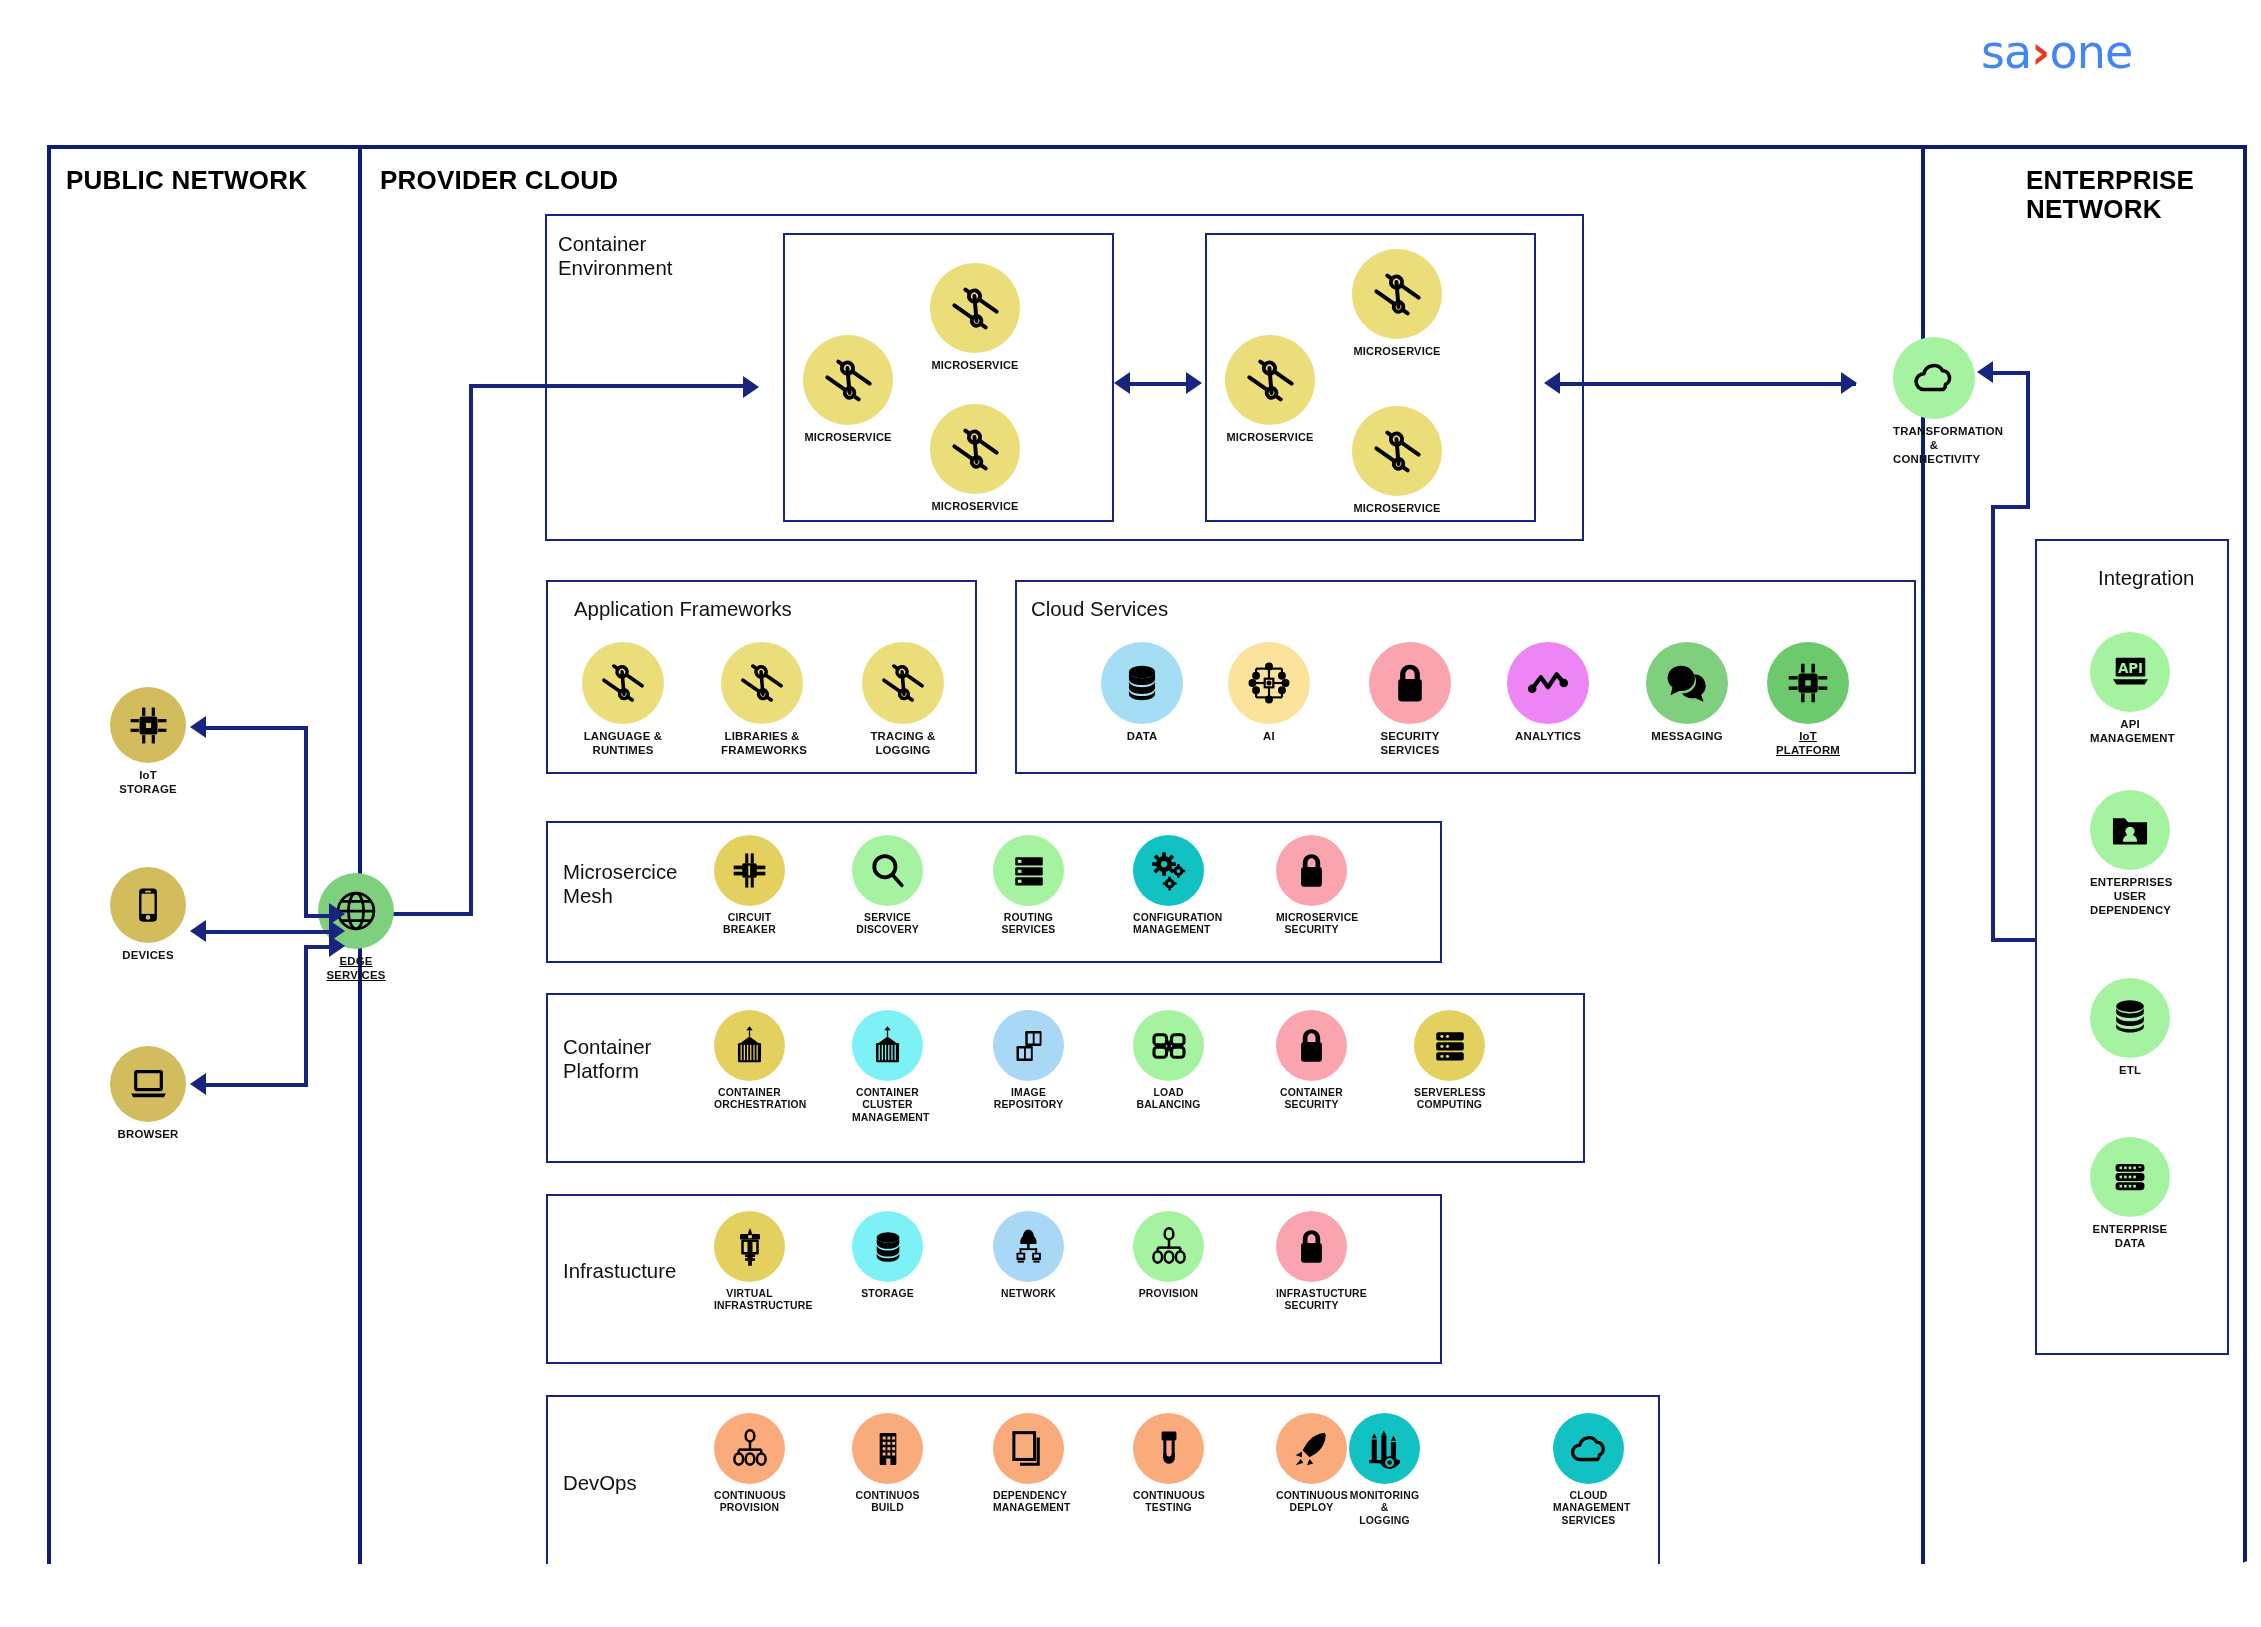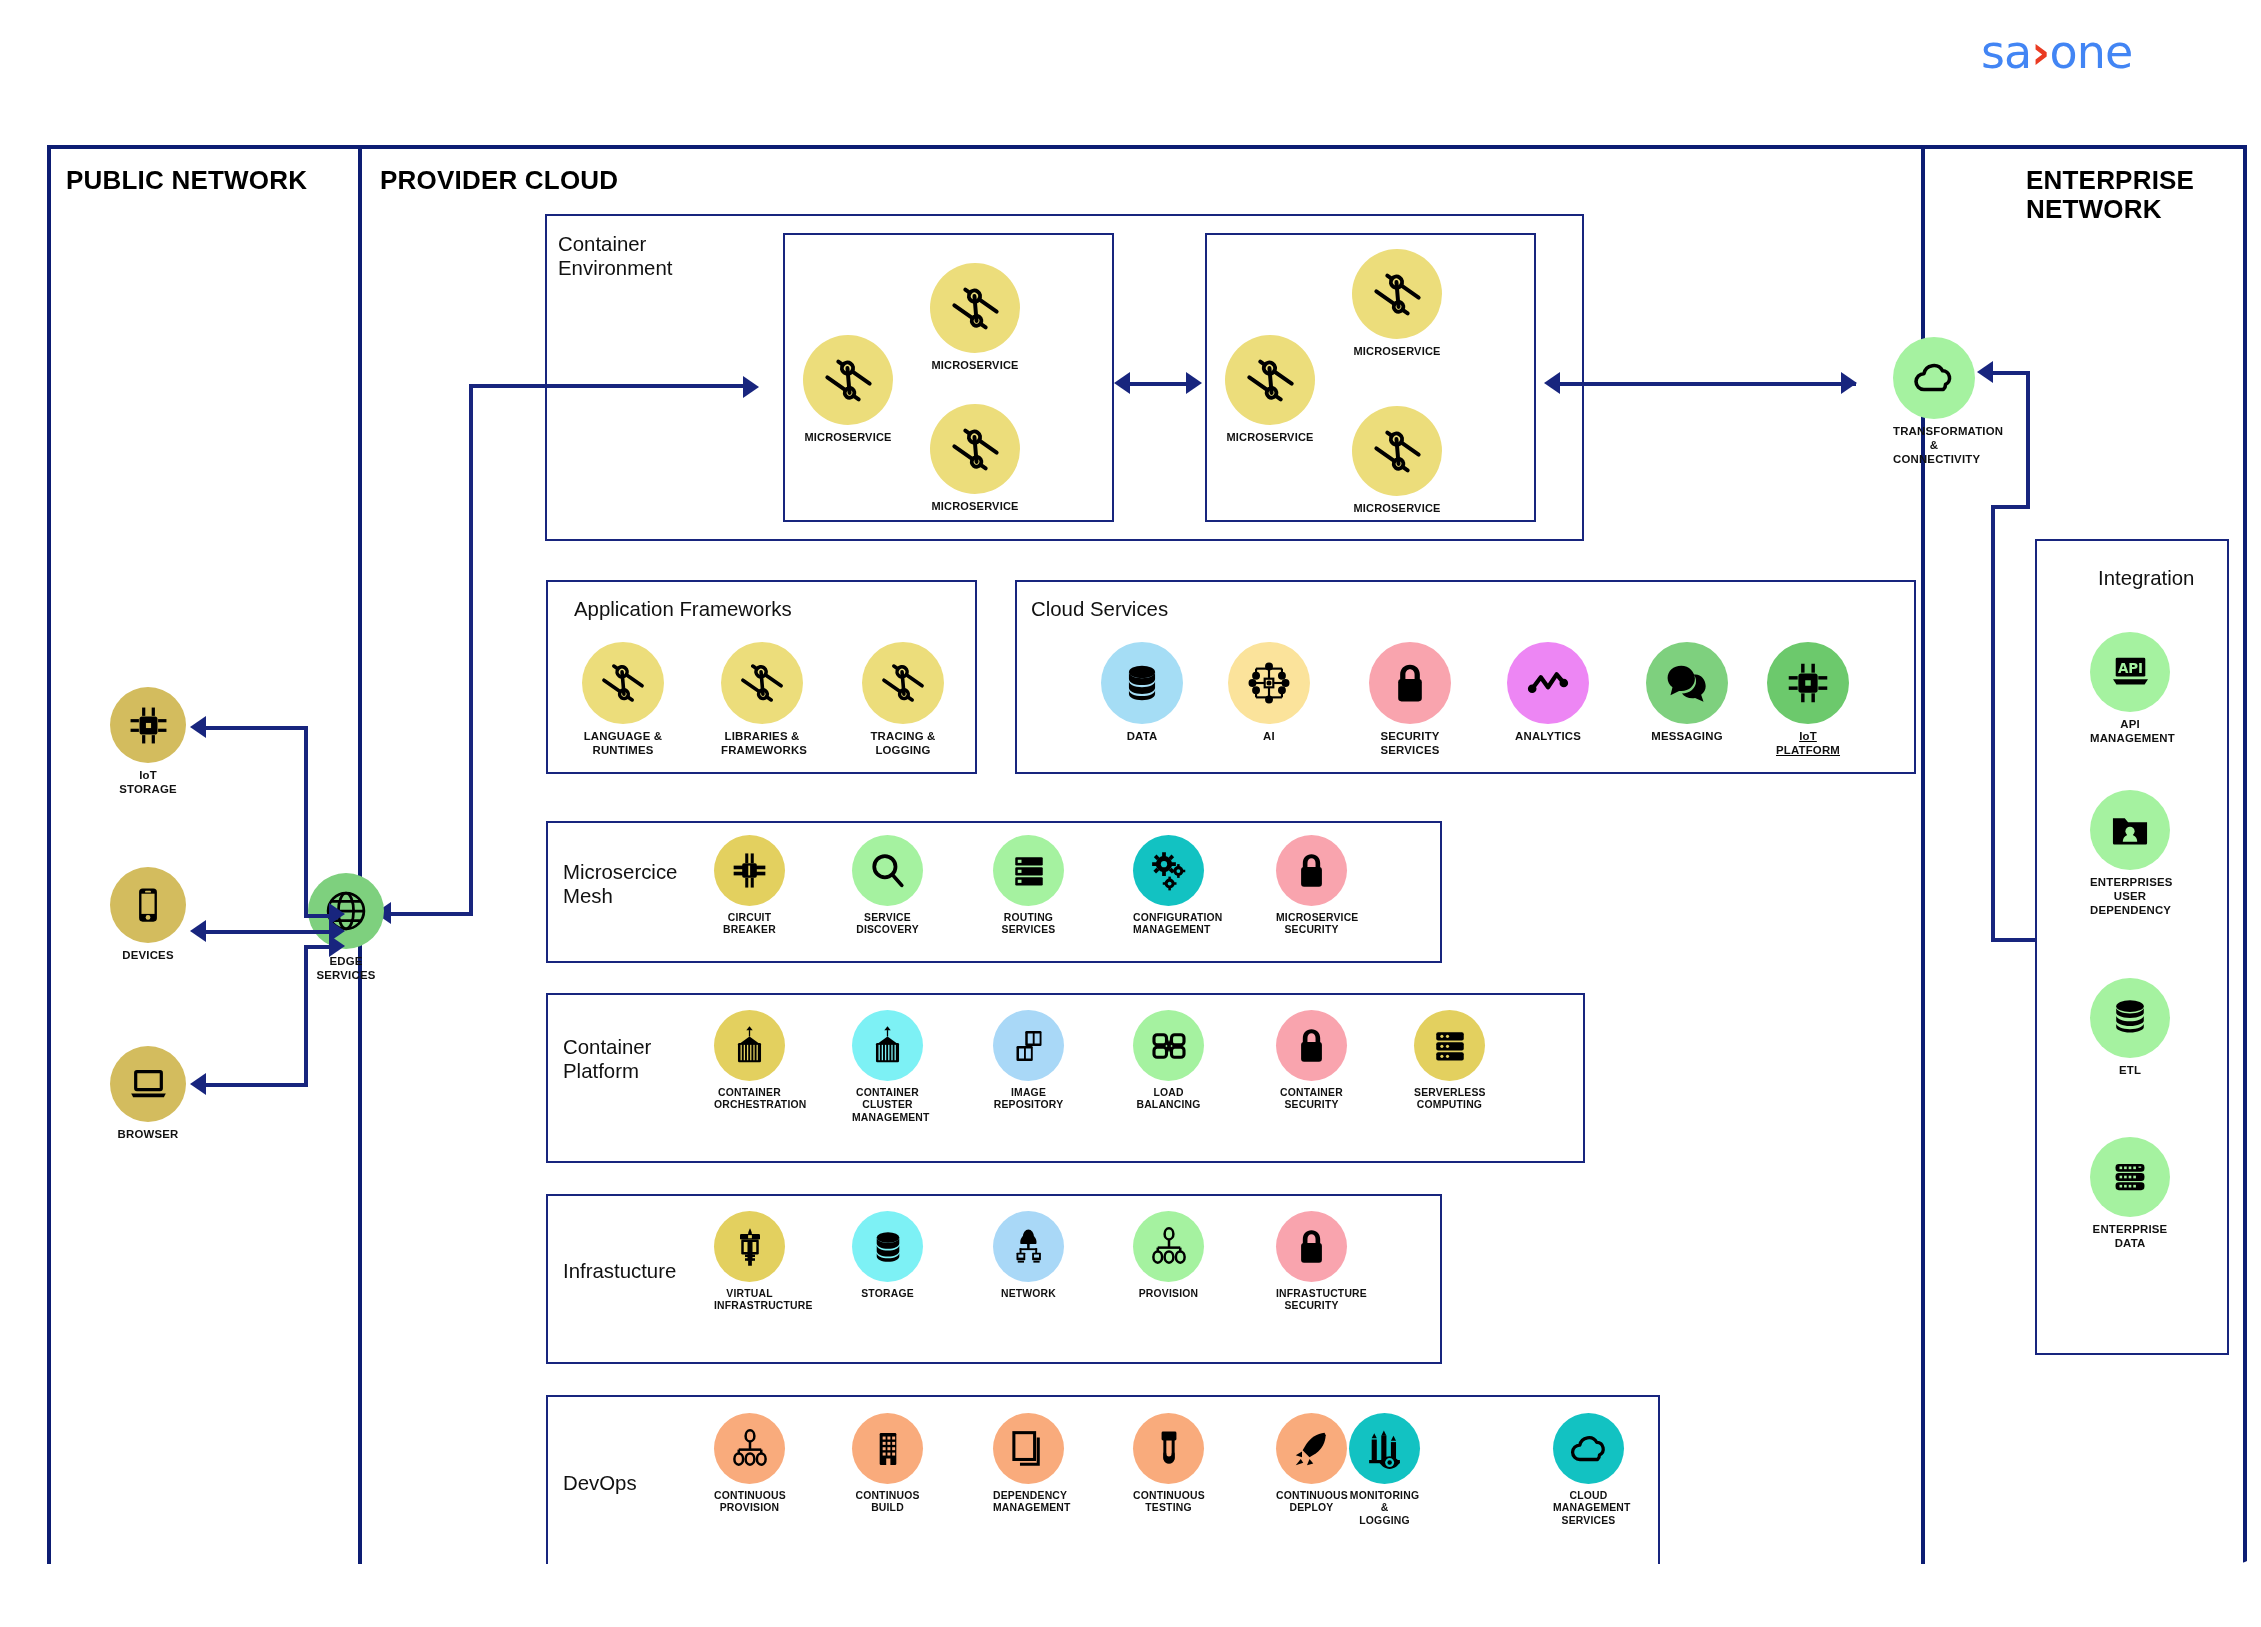--- a/index.html
+++ b/index.html
@@ -706,21 +706,21 @@
   <div class="node" style="left:110px;top:1046px;width:76px;">
     <div class="bubble" style="height:76px;background:#d3bc5e;">
       <svg width="41" height="41" viewBox="0 0 64 64" fill="none" stroke="#000" stroke-width="5" stroke-linejoin="round">
         <rect x="12" y="12" width="40" height="28" rx="2"></rect>
           <path d="M5 46 h54 l-3 6 H8z" fill="#000" stroke="none"></path>
         </svg>
     </div>
     <div class="node-label" style="white-space:pre-line">BROWSER</div>
   </div>
 
-  <div class="node" style="left:308px;top:873px;width:76px;">
+  <div class="node" style="left:318px;top:873px;width:76px;text-decoration:underline;">
     <div class="bubble" style="height:76px;background:#7ed07e;">
       <svg width="44" height="44" viewBox="0 0 64 64" fill="none" stroke="#000" stroke-width="4">
         <circle cx="32" cy="32" r="26"></circle>
           <ellipse cx="32" cy="32" rx="11" ry="26"></ellipse>
         <line x1="6" y1="32" x2="58" y2="32"></line>
           <path d="M10 18 h44"></path>
           <path d="M10 46 h44"></path>
         </svg>
     </div>
     <div class="node-label" style="white-space:pre-line">EDGE

